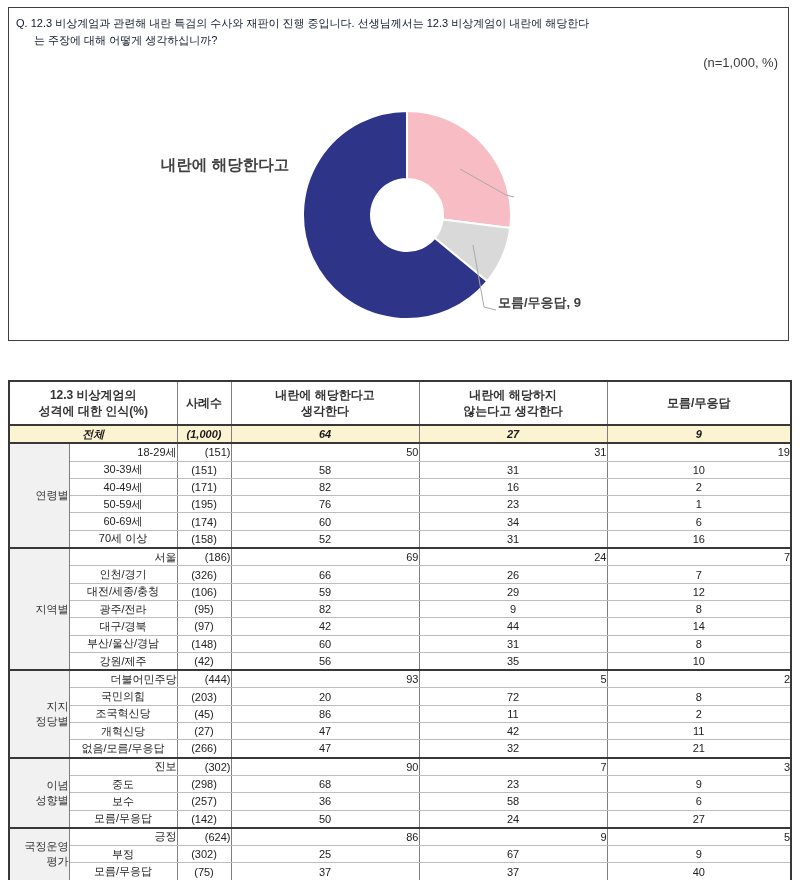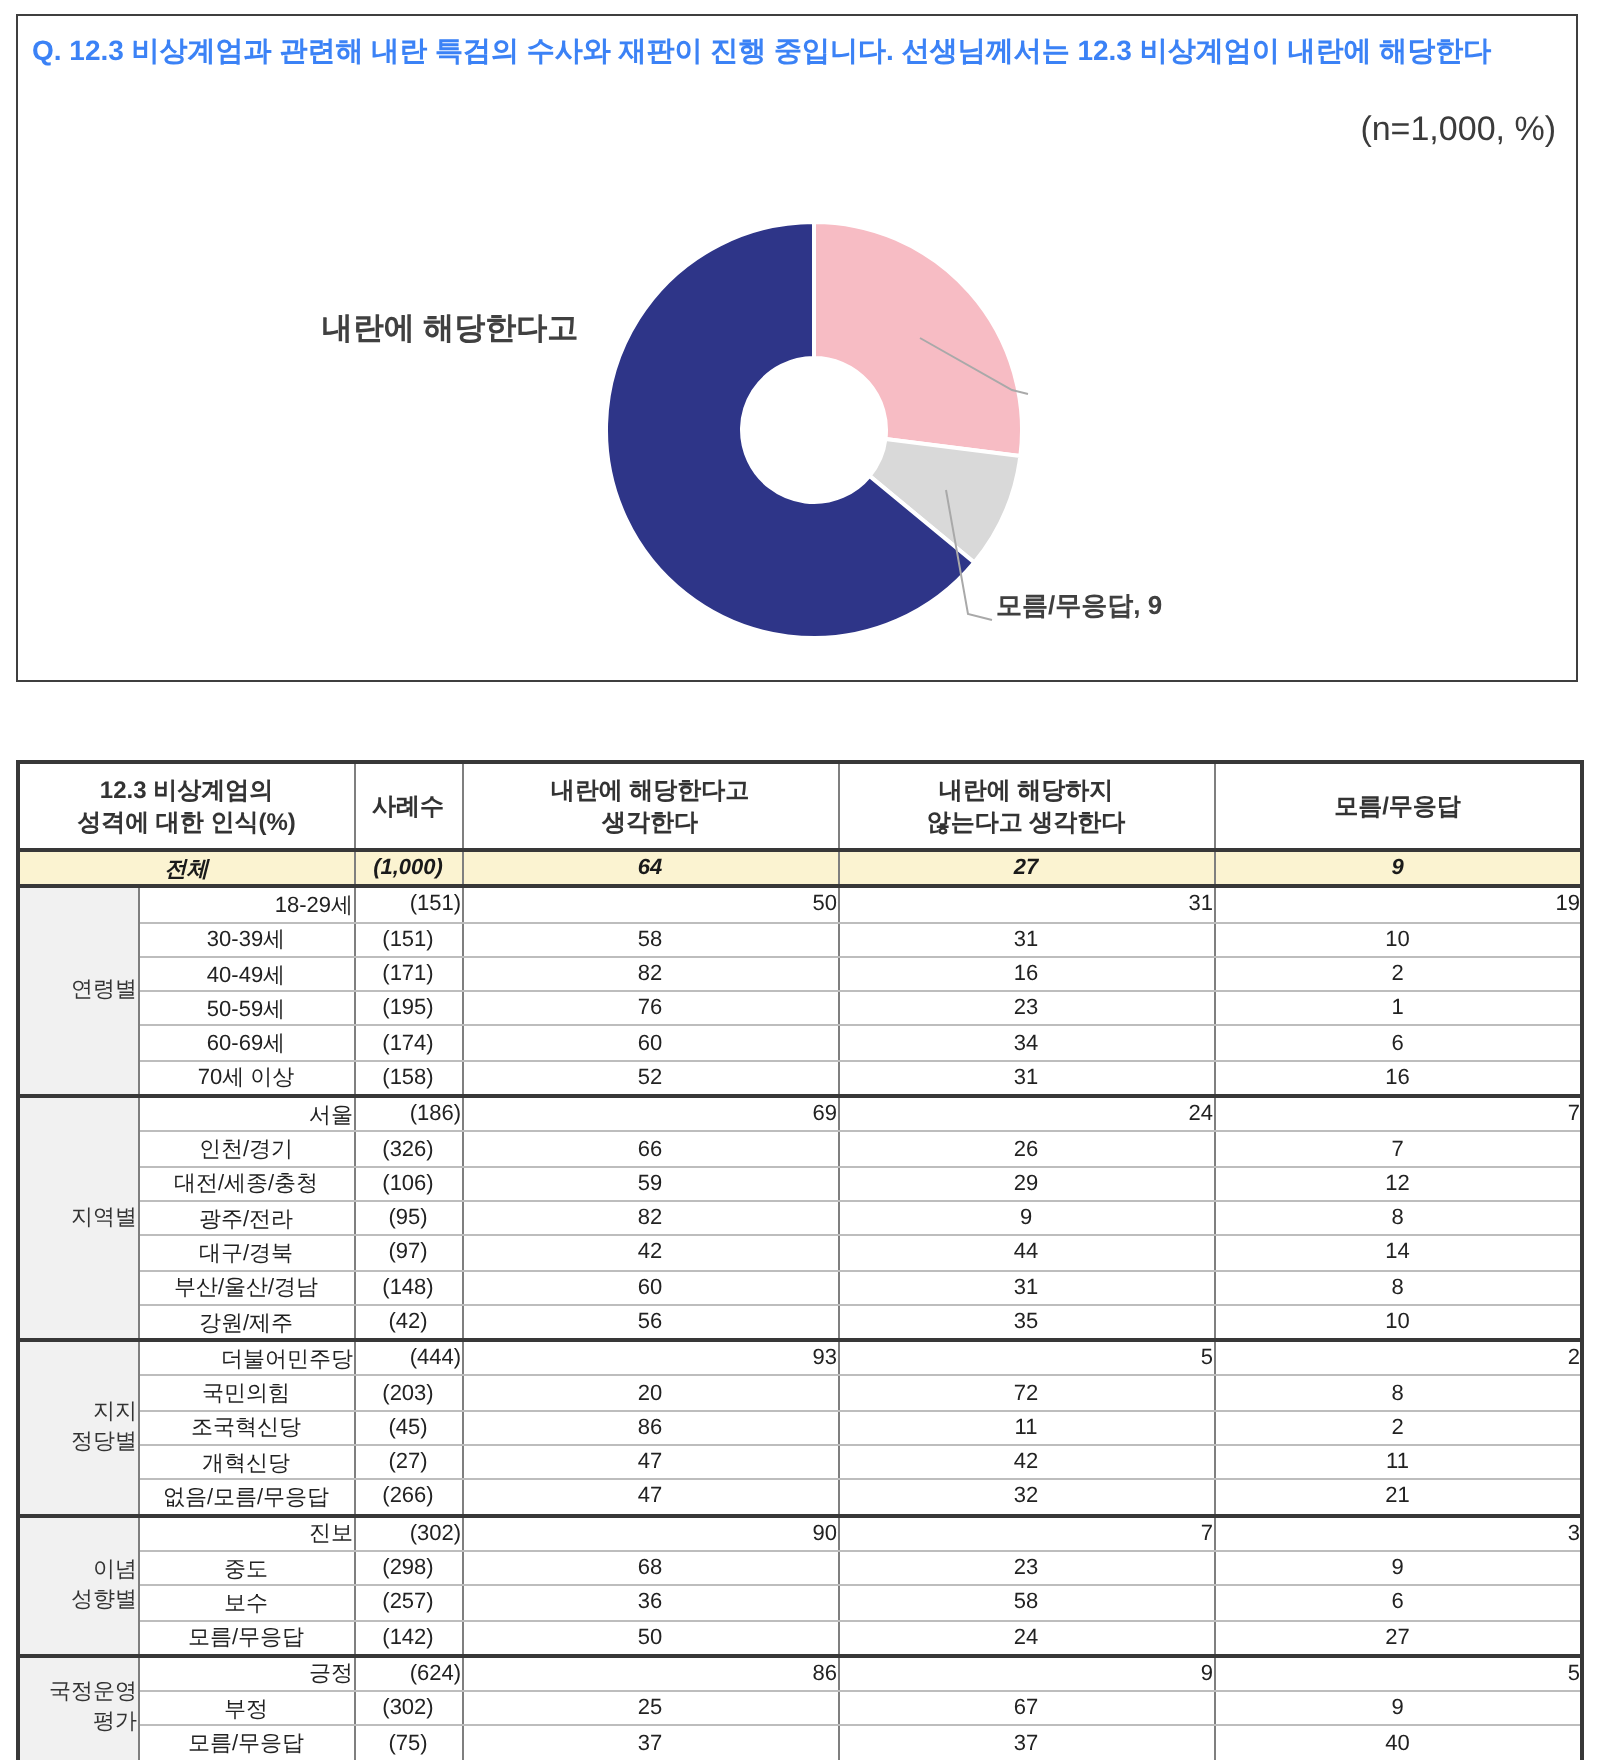--- a/index.html
+++ b/index.html
@@ -7,27 +7,27 @@
     width:800px; height:880px; position:relative; background:#ffffff;
     font-family:"Liberation Sans","DejaVu Sans",sans-serif;
     -webkit-font-smoothing:antialiased;
   }
   
   .qbox {
     position:absolute; left:8px; top:7px; width:781px; height:334px;
     border:1px solid #3f3f3f; box-sizing:border-box; background:#fff;
   }
   .question {
-    margin:7px 10px 0 7px; font-weight:bold; font-size:14px; color:#3b82f6;
+    margin:7px 10px 0 7px; font-weight:normal; font-size:11px; color:#0f172a;
     line-height:1.5;
   }
   .q-line1 { white-space:nowrap; }
   .q-line2 { margin-left:18px; white-space:nowrap; }
   .sample-note {
-    position:absolute; top:47px; right:10px; font-size:17px; color:#3b3b3b;
+    position:absolute; top:47px; right:10px; font-size:13px; color:#3b3b3b;
   }
   .chart-svg { position:absolute; left:0; top:0; }
   .lbl { position:absolute; font-weight:bold; color:#404040; text-align:center; }
   .lbl-yes { left:128px; top:146px; width:176px; font-size:15.5px; line-height:1.45; }
   .lbl-no  { left:500px; top:163px; width:276px; font-size:15.5px; line-height:1.45; }
   .lbl-dk  { left:489px; top:286px; font-size:13px; }
   
   .rtable {
     position:absolute; left:8px; top:380px; width:782px;
     border-collapse:collapse; table-layout:fixed;
@@ -53,20 +53,21 @@
     background:#F1F1F1; white-space:pre-line; font-size:11.5px;
     line-height:1.35; color:#333;
   }
 </style>
 </head>
 <body>
 
 <div class="qbox">
   <div class="question">
     <div class="q-line1">Q. 12.3 비상계엄과 관련해 내란 특검의 수사와 재판이 진행 중입니다. 선생님께서는 12.3 비상계엄이 내란에 해당한다</div>
+    <div class="q-line2">는 주장에 대해 어떻게 생각하십니까?</div>
   </div>
   <div class="sample-note">(n=1,000, %)</div>
 
   <svg class="chart-svg" id="donut-svg" width="779" height="332" viewBox="0 0 779 332">
       <path d="M398.00,103.00 A104 104 0 0 1 501.18,220.03 L433.72,211.51 A36 36 0 0 0 398.00,171.00 Z" fill="#F7BCC4" stroke="#ffffff" stroke-width="2" stroke-linejoin="round"></path>
       <path d="M501.18,220.03 A104 104 0 0 1 478.13,273.29 L425.74,229.95 A36 36 0 0 0 433.72,211.51 Z" fill="#D9D9D9" stroke="#ffffff" stroke-width="2" stroke-linejoin="round"></path>
       <path d="M478.13,273.29 A104 104 0 1 1 398.00,103.00 L398.00,171.00 A36 36 0 1 0 425.74,229.95 Z" fill="#2E3588" stroke="#ffffff" stroke-width="2" stroke-linejoin="round"></path>
       <polyline points="451,161 497,187 505,189" fill="none" stroke="#a9a9a9" stroke-width="1"></polyline>
       <polyline points="464,237 475,299 487,302" fill="none" stroke="#a9a9a9" stroke-width="1"></polyline>
     </svg>

